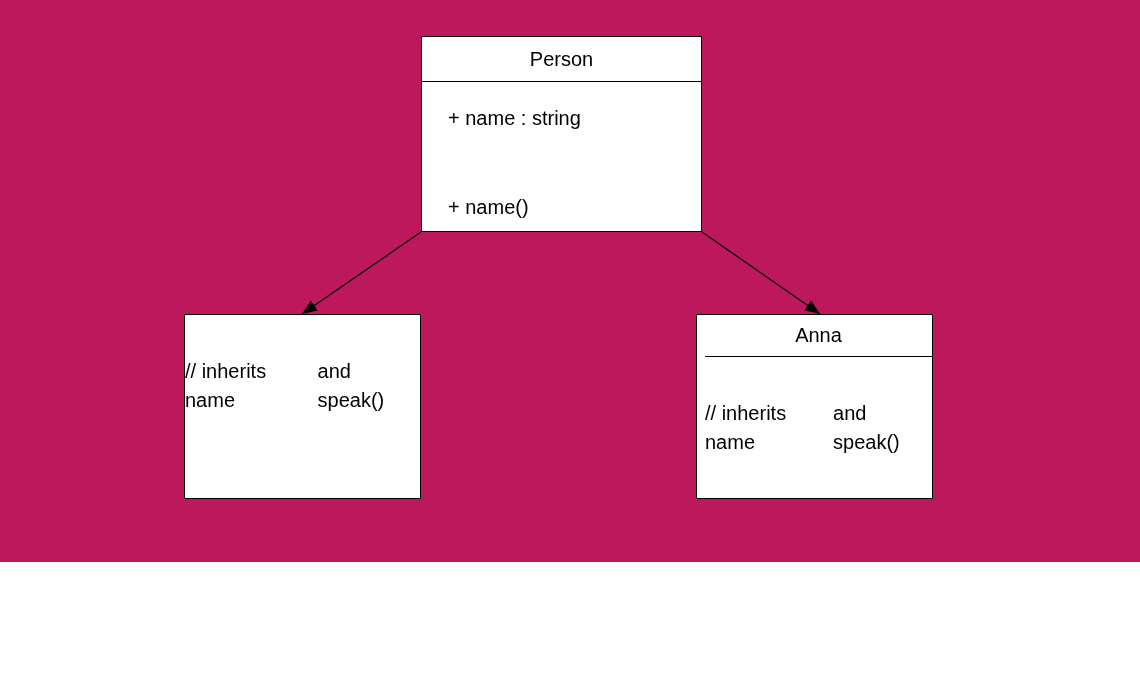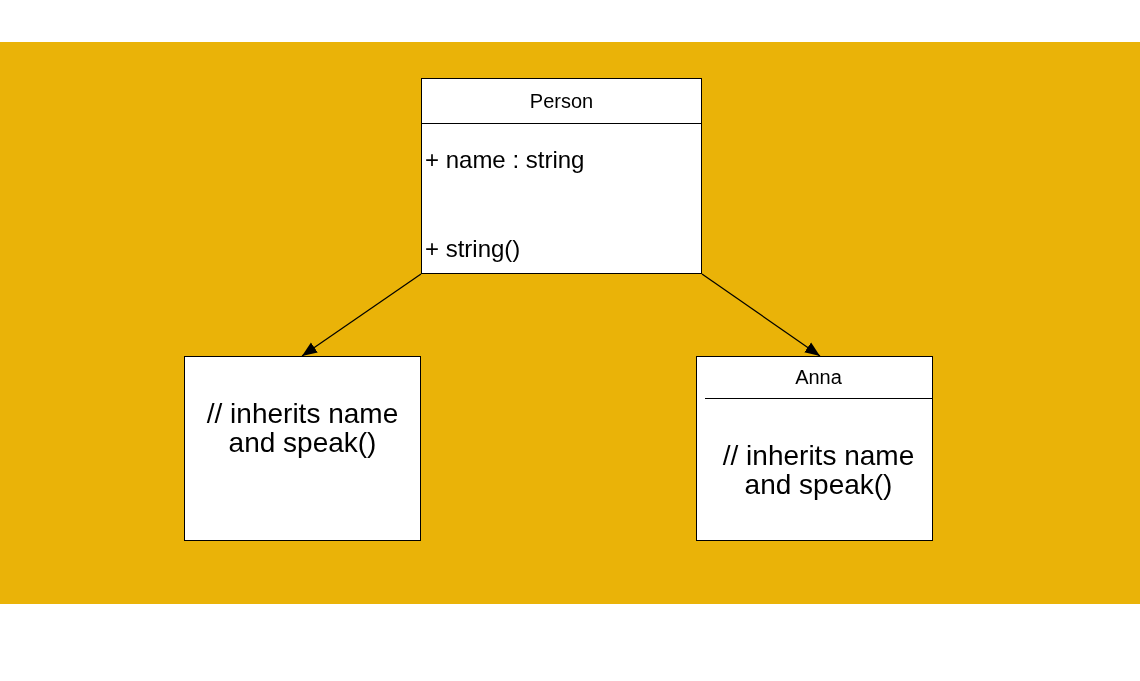--- a/index.html
+++ b/index.html
@@ -4,25 +4,24 @@
 <style>
   html, body {
     margin: 0;
     padding: 0;
     background: #ffffff;
   }
   .canvas {
     position: relative;
     width: 1140px;
     height: 562px;
-    background: #eab308;
+    background: #be185d;
     font-family: "Liberation Sans", "DejaVu Sans", sans-serif;
     color: #000000;
     overflow: hidden;
-    margin-top: 42px;
   }
   .class-box {
     position: absolute;
     box-sizing: border-box;
     background: #ffffff;
     border: 1px solid #000000;
   }
   .box-title {
     box-sizing: border-box;
     border-bottom: 1px solid #000000;
@@ -33,61 +32,61 @@
   }
   .box-body {
     position: relative;
     box-sizing: border-box;
   }
   
   .person-box { left: 421px; top: 36px; width: 281px; height: 196px; }
   .person-box .box-title { height: 45px; }
   .person-box .member {
     position: absolute;
-    left: 3px;
-    font-size: 24px;
+    left: 26px;
+    font-size: 20px;
     line-height: 24px;
     white-space: nowrap;
   }
   .person-box .member-attr { top: 24px; }
   .person-box .member-method { top: 113px; }
   
   .child-box { width: 237px; height: 185px; }
   .john-box { left: 184px; top: 314px; }
   .anna-box { left: 696px; top: 314px; padding-left: 8px; }
   .child-box .box-title { height: 42px; }
   .child-box .box-body {
     height: 141px;
     display: flex;
-    flex-direction: column;
+    flex-direction: row;
     align-items: center;
     justify-content: center;
     text-align: left;
-    font-size: 28px;
+    font-size: 20px;
     line-height: 29px;
   }
   .arrow-layer {
     position: absolute;
     left: 0;
     top: 0;
     width: 1140px;
     height: 681px;
     pointer-events: none;
   }
 </style>
 </head>
 <body>
 
 <div class="canvas">
 
   <div class="class-box person-box">
     <div class="box-title">Person</div>
     <div class="box-body">
       <div class="member member-attr">+ name : string</div>
-      <div class="member member-method">+ string()</div>
+      <div class="member member-method">+ name()</div>
     </div>
   </div>
 
   <div class="class-box child-box john-box">
     <div class="box-body">
       <div>// inherits name</div>
       <div>and speak()</div>
     </div>
   </div>
 

